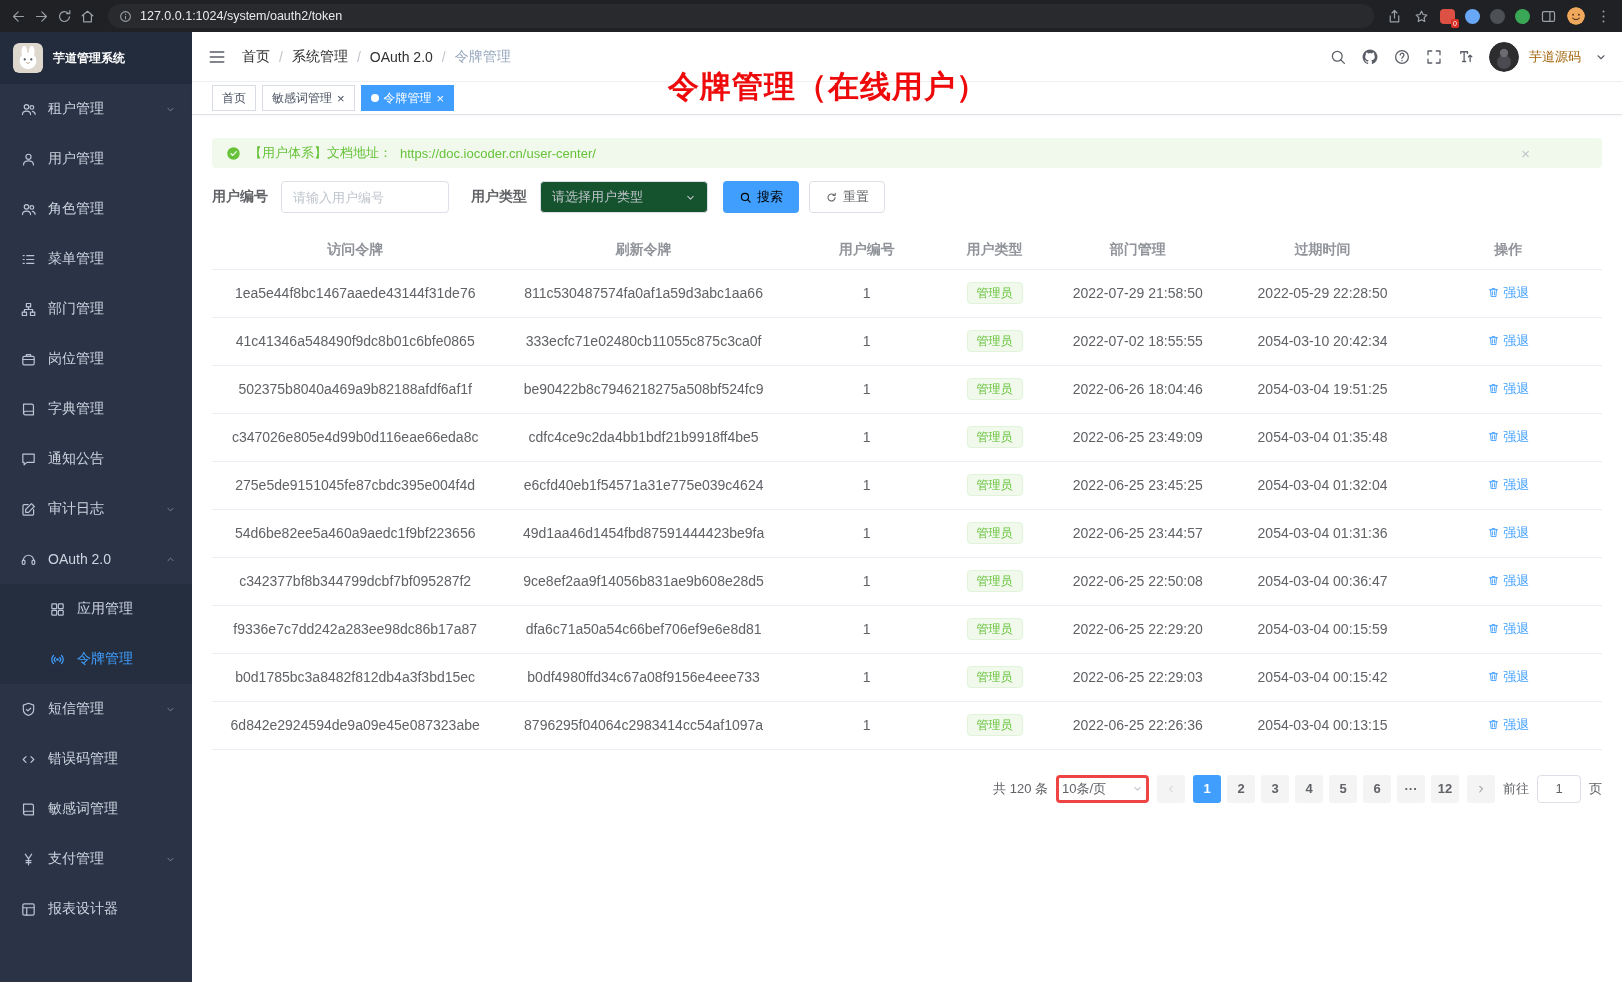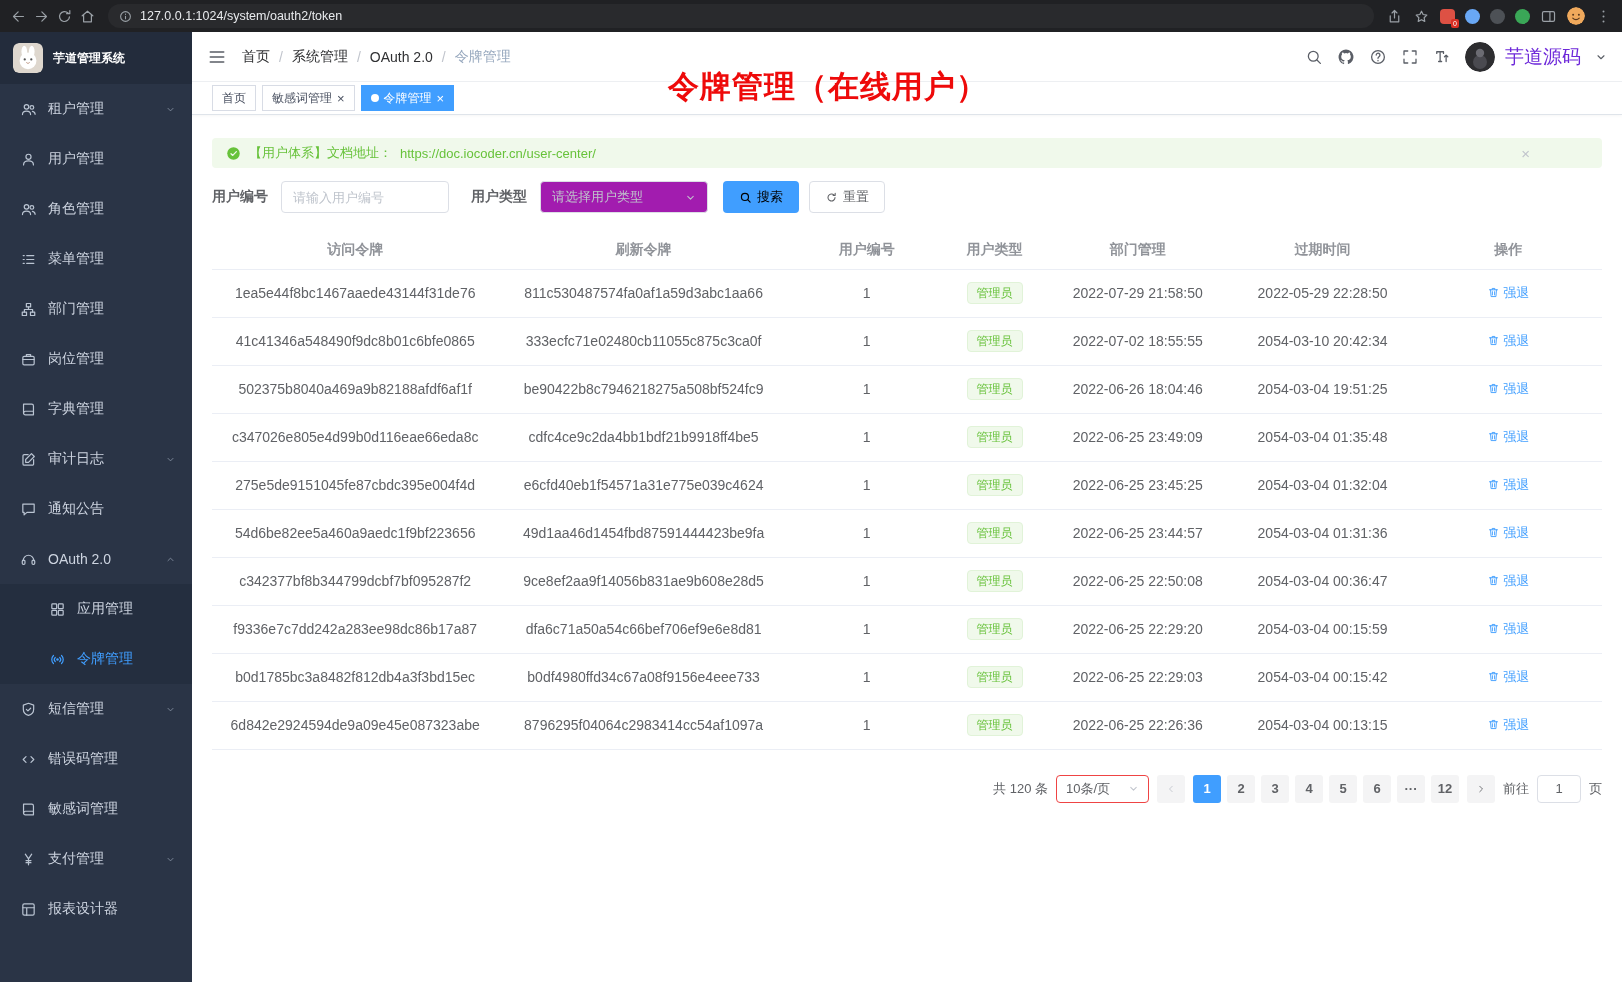--- a/index.html
+++ b/index.html
@@ -47,63 +47,63 @@
   
   .navbar { height:50px; display:flex; align-items:center; padding:0 15px; background:#fff; border-bottom:1px solid #eef0f3; }
   .hamburger { width:20px; height:20px; color:#5a5e66; margin-right:15px; cursor:pointer; }
   .breadcrumb { display:flex; align-items:center; gap:9px; font-size:14px; }
   .crumb { color:#303133; cursor:pointer; }
   .crumb.last { color:#97a8be; cursor:default; }
   .sep { color:#c0c4cc; }
   .nav-right { margin-left:auto; display:flex; align-items:center; gap:14px; }
   .hicon { width:18px; height:18px; color:#5a5e66; cursor:pointer; }
   .avatar { width:30px; height:30px; border-radius:50%; overflow:hidden; display:inline-flex; cursor:pointer; }
-  .username { font-size:19px; color:#6d28d9; margin-left:-4px; cursor:pointer;text-align:center; }
+  .username { font-size:13px; color:#a16207; margin-left:-4px; cursor:pointer;text-align:center; }
   .u-caret { width:12px; height:12px; color:#5a5e66; cursor:pointer; }
 
   
   .tabsbar { height:33px; display:flex; align-items:center; gap:6px; padding:0 20px; background:#fff; border-bottom:1px solid #dfe4ea; box-shadow:0 1px 3px rgba(0,0,0,.04); }
   .tab { height:26px; display:inline-flex; align-items:center; gap:5px; padding:0 9px; border:1px solid #d8dce5; background:#fff; font-size:12px; color:#495060; cursor:pointer; }
   .tab .dot { width:8px; height:8px; border-radius:50%; background:#fff; }
   .tab.active { background:var(--accent,#409eff); border-color:var(--accent,#409eff); color:#fff; }
   .tab-close { font-size:13px; line-height:1; }
 
   
   .content { padding:23px 20px 0; flex:1; min-width:0; }
   .alert { height:30px; background:#f0f9eb; border-radius:4px; display:flex; align-items:center; gap:8px; padding:1px 14px; font-size:13px; color:var(--success,#67c23a); }
   .a-icn { width:15px; height:15px; color:var(--success,#67c23a); }
   .alert-link { color:var(--success,#67c23a); text-decoration:none; cursor:pointer; }
   .alert-close { margin-left:auto; margin-right:58px; color:#c0c4cc; font-size:15px; cursor:pointer; }
 
   .filters { margin-top:13px; display:flex; align-items:center; }
   .f-label { font-size:14px; font-weight:700; color:#606266; margin-right:13px; white-space:nowrap; }
   .el-input { width:168px; height:32px; border:1px solid #dcdfe6; border-radius:4px; padding:0 11px; font-size:13px; color:#606266; outline:none; margin-right:22px; font-family:inherit; }
   .el-input::placeholder { color:#bfc4cc; }
-  .el-select { width:168px; height:32px; border:1px solid #dcdfe6; border-radius:4px; display:flex; align-items:center; justify-content:space-between; padding:0 11px; cursor:pointer; margin-right:15px; background:#a21caf; }
+  .el-select { width:168px; height:32px; border:1px solid #dcdfe6; border-radius:4px; display:flex; align-items:center; justify-content:space-between; padding:0 11px; cursor:pointer; margin-right:15px; background:#14532d; }
   .el-select .ph { font-size:13px; color:#bfc4cc; }
   .s-caret { width:11px; height:11px; color:#c0c4cc; }
   .btn { height:32px; border-radius:4px; font-size:13px; display:inline-flex; align-items:center; gap:5px; padding:0 15px; cursor:pointer; border:1px solid transparent; font-family:inherit; }
   .btn-primary { background:var(--accent,#409eff); color:#000000; }
   .btn-plain { background:#fff; border-color:#dcdfe6; color:#606266; margin-left:10px; }
   .b-icn { width:13px; height:13px; }
 
   .table { width:100%; border-collapse:collapse; margin-top:18px; table-layout:fixed; }
   th { height:38px; font-size:14px; font-weight:700; color:#909399; border-bottom:1px solid #ebeef5; text-align:center; padding:0 4px; }
   td { height:48px; font-size:14px; color:#606266; border-bottom:1px solid #ebeef5; text-align:center; padding:0 4px; white-space:nowrap; overflow:hidden; }
   .tag { display:inline-block; background:#f0f9eb; border:1px solid #e1f3d8; color:var(--success,#67c23a); font-size:12px; line-height:20px; padding:0 9px; border-radius:4px; }
   .action { color:var(--accent,#409eff); font-size:13px; display:inline-flex; align-items:center; gap:3px; cursor:pointer; }
   .act-icn { width:13px; height:13px; }
 
   .pagination { margin-top:25px; display:flex; align-items:center; justify-content:flex-end; gap:8px; font-size:13px; color:#606266; }
   .pages { display:flex; align-items:center; gap:6px; }
   .pg-btn { min-width:28px; height:28px; padding:0 5px; border-radius:3px; background:#f4f4f5; color:#606266; display:inline-flex; align-items:center; justify-content:center; font-size:13px; font-weight:600; cursor:pointer; }
   .pg-btn.prev { color:#c0c4cc; }
   .pg-btn.active { background:var(--accent,#409eff); color:#fff; }
   .icn-sm { width:12px; height:12px; }
-  .page-size { width:93px; height:28px; border:1px solid #ef4444; border-radius:4px; display:flex; align-items:center; justify-content:space-between; padding:0 9px; color:#606266; cursor:pointer; background:#fff; }
+  .page-size { width:93px; height:28px; border:3px solid #ef4444; border-radius:4px; display:flex; align-items:center; justify-content:space-between; padding:0 3px; color:#606266; cursor:pointer; background:#fff; }
   .goto-input { width:44px; height:28px; border:1px solid #dcdfe6; border-radius:4px; text-align:center; font-size:13px; color:#606266; outline:none; font-family:inherit; }
 
   .annotation { position:absolute; left:668px; top:66px; font-size:31px; font-weight:700; letter-spacing:1px; color:var(--annotation,#ee0a0a); z-index:40; white-space:nowrap; }
 </style>
 </head>
 <body>
 
 <div class="browser">
   <div class="b-left">
       <svg class="bicon" viewBox="0 0 24 24" fill="none" stroke="currentColor" stroke-width="1.7" stroke-linecap="round" stroke-linejoin="round">
@@ -230,33 +230,33 @@
         </div>
         <div class="menu-item">
           <svg class="m-icn" viewBox="0 0 24 24" fill="none" stroke="currentColor" stroke-width="1.7" stroke-linecap="round" stroke-linejoin="round">
             <path d="M5 4.5h11.5A2.5 2.5 0 0 1 19 7v12.5H7.5A2.5 2.5 0 0 1 5 17z"></path>
             <path d="M5 17a2.5 2.5 0 0 1 2.5-2.5H19"></path>
           </svg>
           <span class="menu-label">字典管理</span>
         </div>
         <div class="menu-item">
           <svg class="m-icn" viewBox="0 0 24 24" fill="none" stroke="currentColor" stroke-width="1.7" stroke-linecap="round" stroke-linejoin="round">
+            <path d="M4 4.5h16V16H9.8L5.8 19.6V16H4z"></path>
+          </svg>
+          <span class="menu-label">通知公告</span>
+        </div>
+        <div class="menu-item">
+          <svg class="m-icn" viewBox="0 0 24 24" fill="none" stroke="currentColor" stroke-width="1.7" stroke-linecap="round" stroke-linejoin="round">
             <path d="M11.5 5H6a1.8 1.8 0 0 0-1.8 1.8v11.4A1.8 1.8 0 0 0 6 20h11.4a1.8 1.8 0 0 0 1.8-1.8V12"></path>
             <path d="M16.2 3.8l4 4L12 16H8v-4z"></path>
           </svg>
           <span class="menu-label">审计日志</span>
           <svg class="chev" viewBox="0 0 24 24" fill="none" stroke="currentColor" stroke-width="1.7" stroke-linecap="round" stroke-linejoin="round">
             <path d="M6.5 9.5L12 15l5.5-5.5"></path>
           </svg>
-        </div>
-        <div class="menu-item">
-          <svg class="m-icn" viewBox="0 0 24 24" fill="none" stroke="currentColor" stroke-width="1.7" stroke-linecap="round" stroke-linejoin="round">
-            <path d="M4 4.5h16V16H9.8L5.8 19.6V16H4z"></path>
-          </svg>
-          <span class="menu-label">通知公告</span>
         </div>
         <div class="menu-item">
           <svg class="m-icn" viewBox="0 0 24 24" fill="none" stroke="currentColor" stroke-width="1.7" stroke-linecap="round" stroke-linejoin="round">
             <path d="M4.5 13.5a7.5 7.5 0 0 1 15 0"></path>
             <rect x="3.2" y="13" width="3.8" height="5.8" rx="1.6"></rect>
             <rect x="17" y="13" width="3.8" height="5.8" rx="1.6"></rect>
           </svg>
           <span class="menu-label">OAuth 2.0</span>
           <svg class="chev up" viewBox="0 0 24 24" fill="none" stroke="currentColor" stroke-width="1.7" stroke-linecap="round" stroke-linejoin="round">
             <path d="M6.5 9.5L12 15l5.5-5.5"></path>

